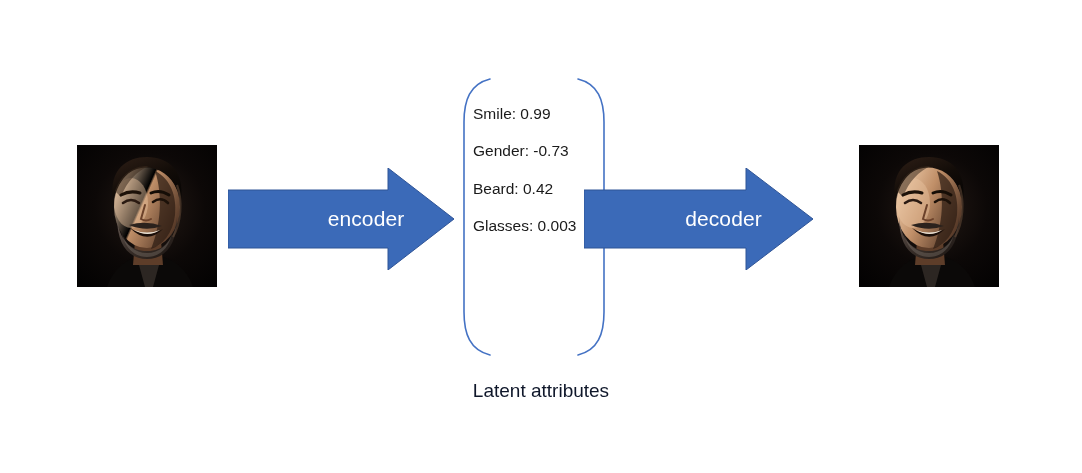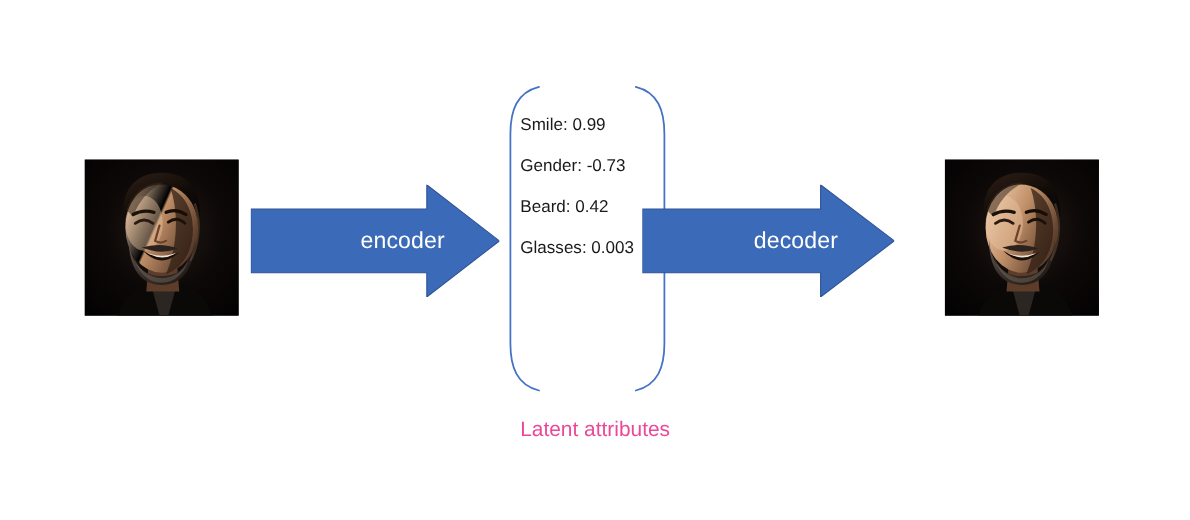--- a/index.html
+++ b/index.html
@@ -91,21 +91,21 @@
   }
 
   
   .caption {
     position: absolute;
     left: 0;
     top: 380px;
     width: 1082px;
     text-align: center;
     font-size: 19px;
-    color: #ec4899;
+    color: #0f172a;
     font-family: "Liberation Sans", sans-serif;
   }
 </style>
 </head>
 <body>
 
 <div class="canvas">
 
   <div class="photo photo-input">
     <svg class="face-svg" viewBox="0 0 140 142" xmlns="http://www.w3.org/2000/svg">

